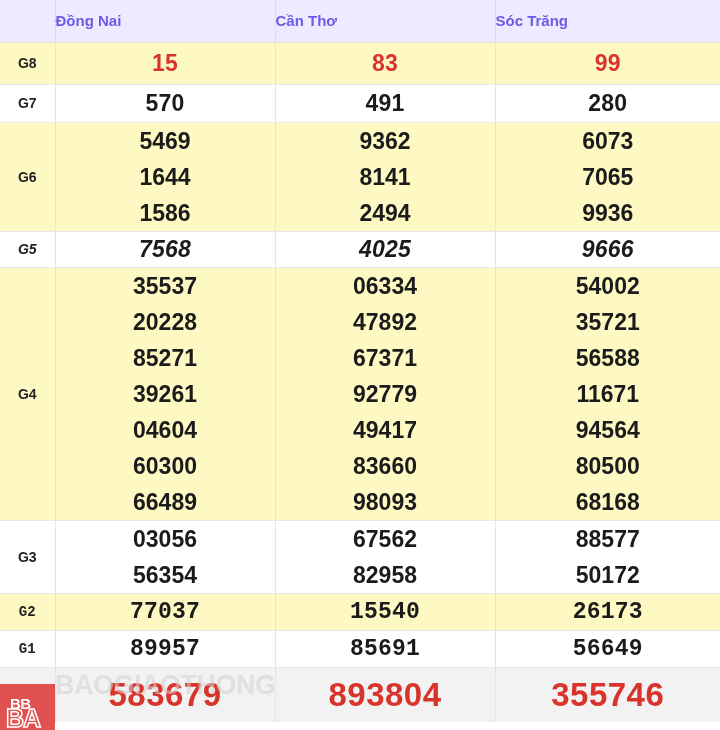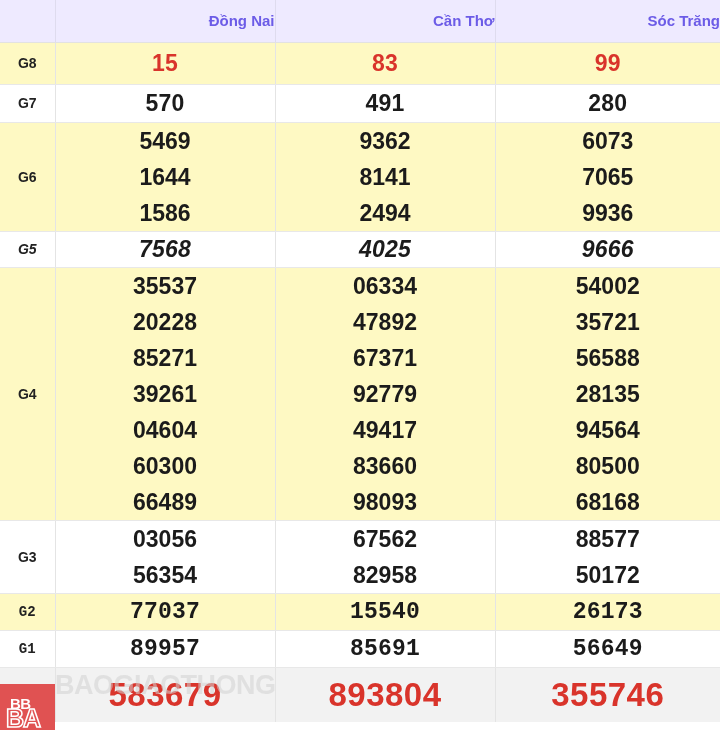--- a/index.html
+++ b/index.html
@@ -21,21 +21,21 @@
   .lottery-table col.c-prov  { width: 220px; }
   .lottery-table col.c-prov3 { width: 225px; }
 
   thead th {
     background: #eeeaff;
     color: #6c5ce7;
     font-size: 15px;
     font-weight: bold;
     height: 42px;
     padding: 0;
-    text-align: right;
+    text-align: left;
     border-right: 1px solid #dedbee;
     border-bottom: 1px solid #e2e2e2;
   }
   thead th:last-child { border-right: none; }
   thead th.head-blank { background: #eeeaff; }
 
   tbody td {
     border-right: 1px solid #e4e4e4;
     border-bottom: 1px solid #e8e8e8;
     text-align: center;
@@ -227,21 +227,21 @@
             <div class="n">49417</div>
             <div class="n">83660</div>
             <div class="n">98093</div>
           </div>
         </td>
         <td class="multi">
           <div class="stack">
             <div class="n">54002</div>
             <div class="n">35721</div>
             <div class="n">56588</div>
-            <div class="n">28135</div>
+            <div class="n">11671</div>
             <div class="n">94564</div>
             <div class="n">80500</div>
             <div class="n">68168</div>
           </div>
         </td>
       </tr>
 
       <tr class="plain r-g3">
         <td class="lbl">G3</td>
         <td class="multi">

